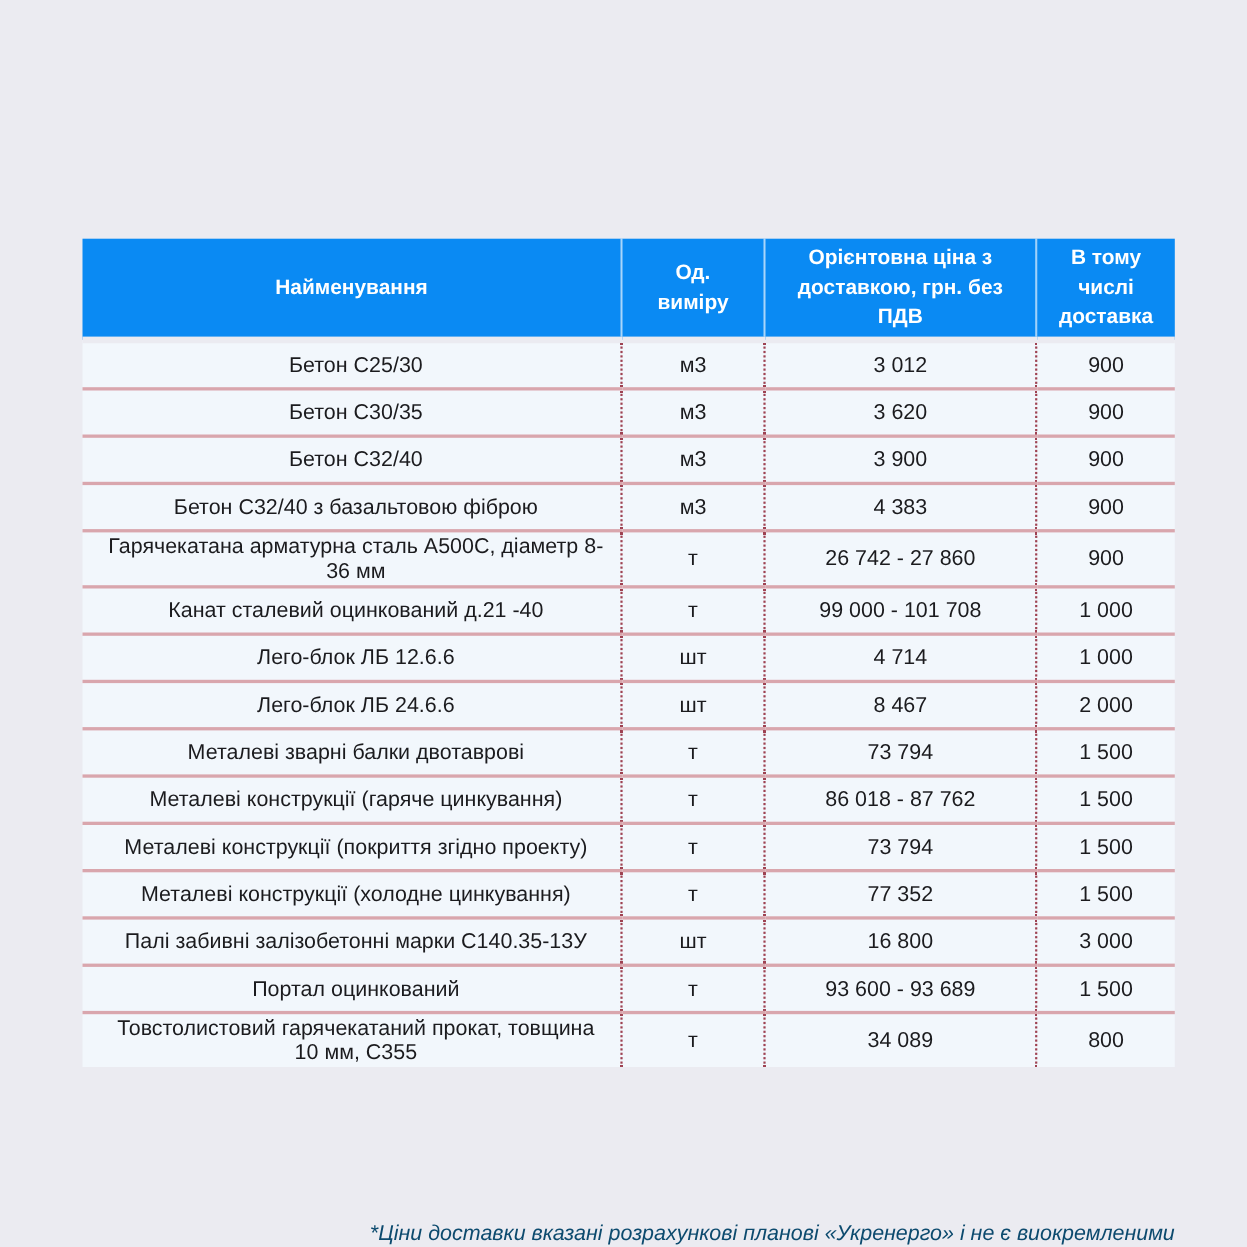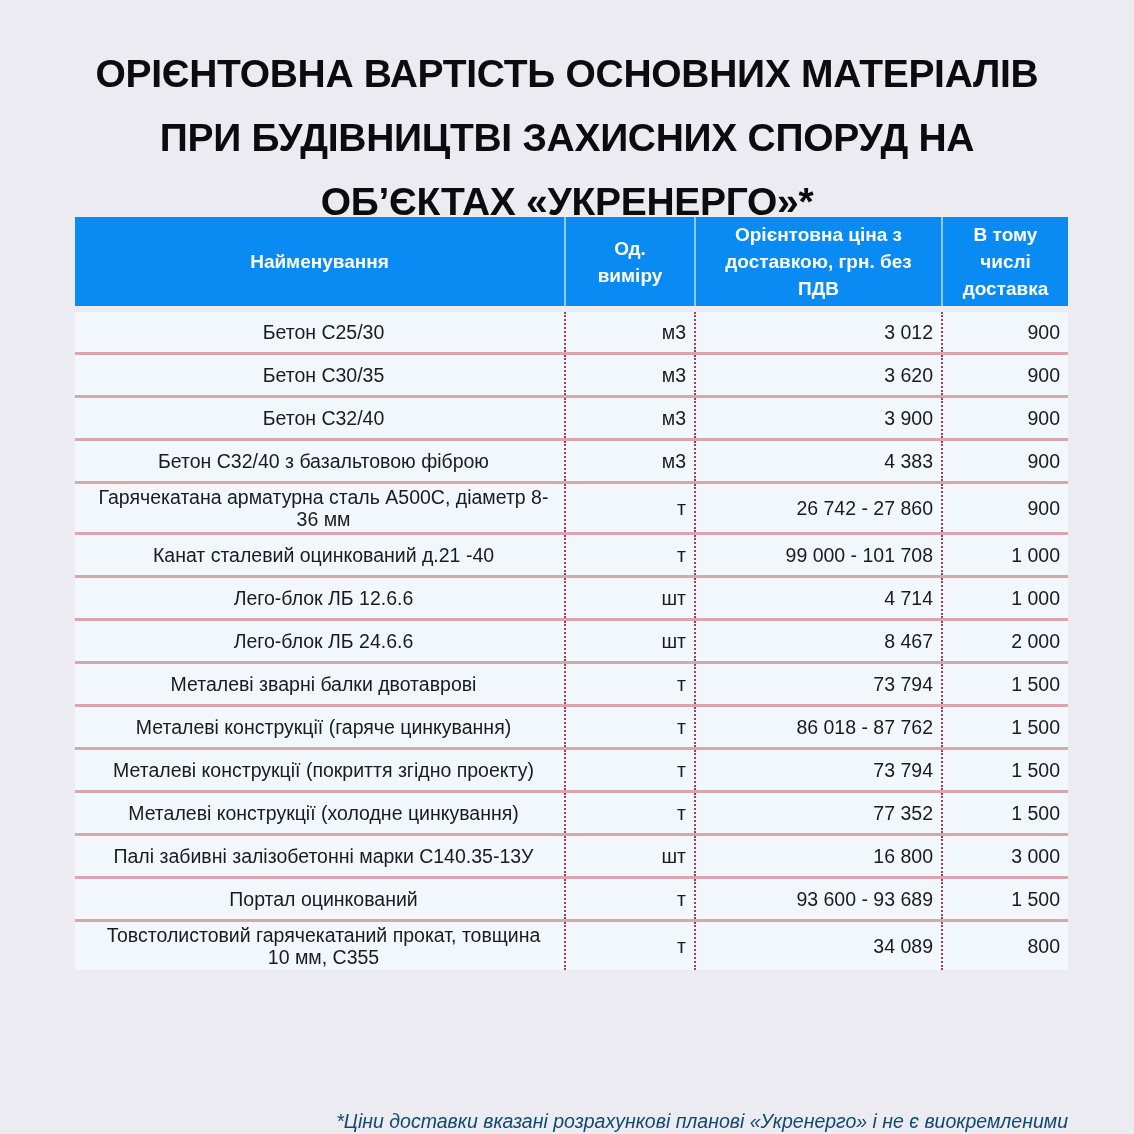--- a/index.html
+++ b/index.html
@@ -65,46 +65,41 @@
     font-size:19.5px;
     line-height:22px;
     height:36px;
     vertical-align:middle;
     padding:2px 8px;
     border-top:3px solid var(--row-separator);
     text-align:center;
     color:var(--text);
   }
   tbody tr:first-child td{border-top:none;}
-  tbody td + td{border-left:2px dotted var(--column-separator);text-align:right;}
+  tbody td + td{border-left:2px dotted var(--column-separator);}
   tbody td.c0{text-align:center;padding-left:22px;padding-right:14px;}
 
   
   .footnote{
     position:absolute;
     top:1104px;
     right:66px;
     width:1000px;
     text-align:right;
     font-style:italic;
     font-size:19.5px;
     line-height:35px;
     color:#0c4a6e;
   }
 </style>
 </head>
 <body>
 
 <div class="canvas">
 
-  <div class="title-block">
-    <div>ОРІЄНТОВНА ВАРТІСТЬ ОСНОВНИХ МАТЕРІАЛІВ</div>
-    <div>ПРИ БУДІВНИЦТВІ ЗАХИСНИХ СПОРУД НА</div>
-    <div>ОБ’ЄКТАХ «УКРЕНЕРГО»*</div>
-  </div>
 
   <div class="table-wrap">
     <table class="materials">
       <colgroup>
         <col class="c0">
           <col class="c1">
           <col class="c2">
           <col class="c3">
       </colgroup>
       <thead>

